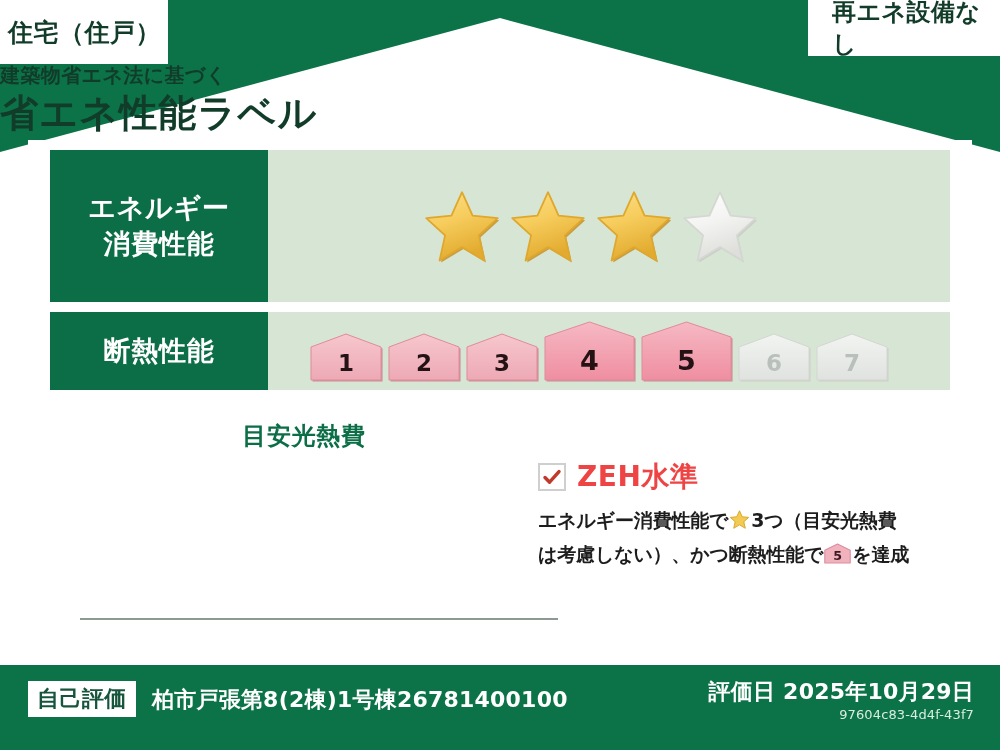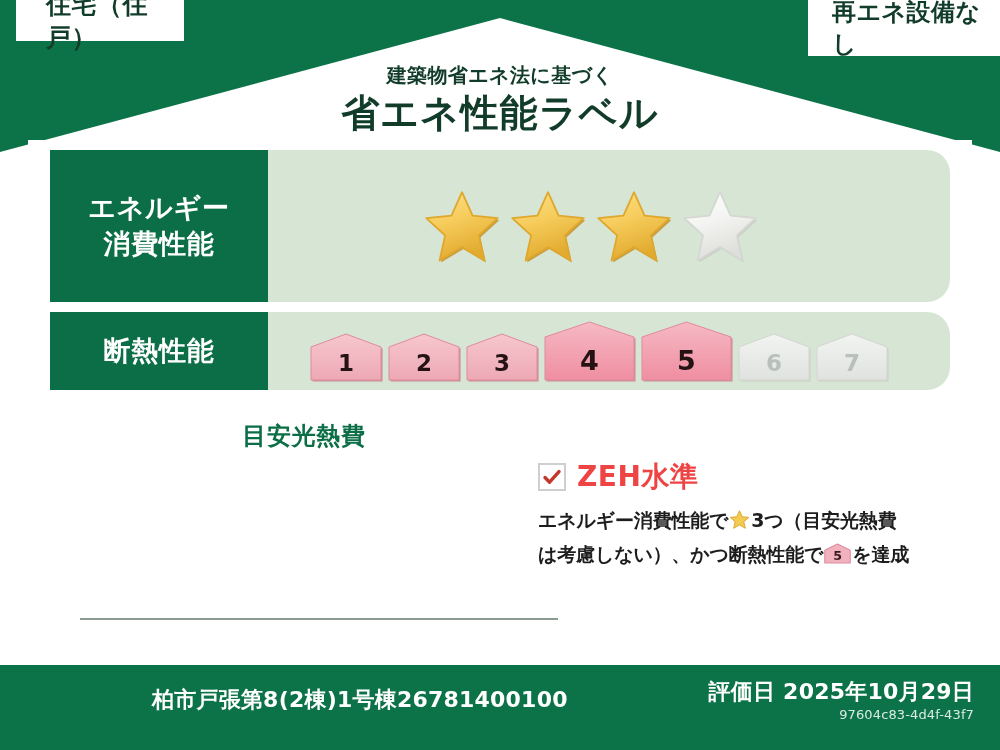--- a/index.html
+++ b/index.html
@@ -32,40 +32,39 @@
   .corner-badge {
     position: absolute;
     background: #ffffff;
     color: #123c2a;
     font-weight: bold;
     display: flex;
     align-items: center;
     letter-spacing: 0.02em;
   }
   #badge-left {
-    left: 16px; top: 0;
-    width: 168px; height: 41px;
-    padding-left: 30px;
+    left: 0; top: 0;
+    width: 168px; height: 64px;
+    padding-left: 8px;
     font-size: 25px;
     box-sizing: border-box;
   }
   #badge-right {
     right: 0; top: 0;
     width: 192px; height: 56px;
     padding-left: 24px;
     font-size: 24px;
     box-sizing: border-box;
   }
 
   
   #title-block {
     position: absolute;
     left: 0; top: 62px;
     width: 1000px;
-    text-align: center;
     color: #123c2a;
   }
   #title-sub {
     font-size: 20px;
     font-weight: bold;
     letter-spacing: 0.02em;
     margin-bottom: 4px;
   }
   #title-main {
     font-size: 38px;
@@ -82,21 +81,20 @@
     background: #ffffff;
     box-sizing: border-box;
   }
 
   
   .perf-row {
     position: absolute;
     display: flex;
     align-items: stretch;
     background: #d6e5d4;
-    border-radius: 23px;
   }
   #row-energy {
     left: 22px; top: 10px;
     width: 900px; height: 152px;
   }
   #row-insul {
     left: 22px; top: 172px;
     width: 900px; height: 78px;
   }
   .perf-label {
@@ -482,18 +480,19 @@
           <svg width="27" height="21" viewBox="0 0 34 26" aria-hidden="true">
             <polygon points="17,1 33,9 33,25 1,25 1,9" fill="#f2b2bd" stroke="#d98ea0" stroke-width="1.4" stroke-linejoin="round"></polygon>
             <text x="17" y="21" text-anchor="middle" font-family="DejaVu Sans, sans-serif" font-size="16" font-weight="bold" fill="#3a1a20" id="inline-grade-num">5</text>
           </svg></span><span>を達成</span>
       </div>
     </div>
 
   </div>
 
   <div id="footer">
+    <span id="self-eval-badge">自己評価</span>
     <span id="building-name">柏市戸張第8(2棟)1号棟26781400100</span>
     <span id="eval-date">評価日 2025年10月29日</span>
     <span id="eval-id">97604c83-4d4f-43f7</span>
   </div>
 
 </div>
 
 </body></html>

